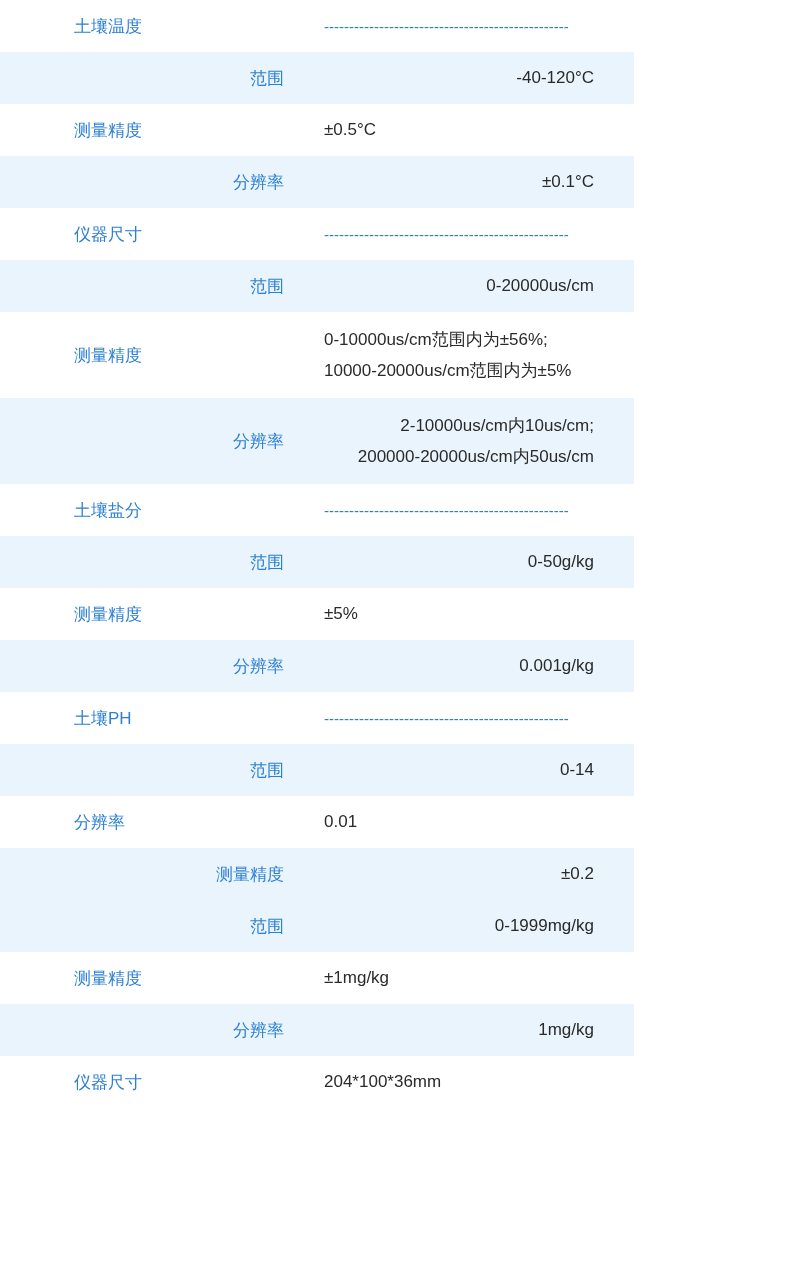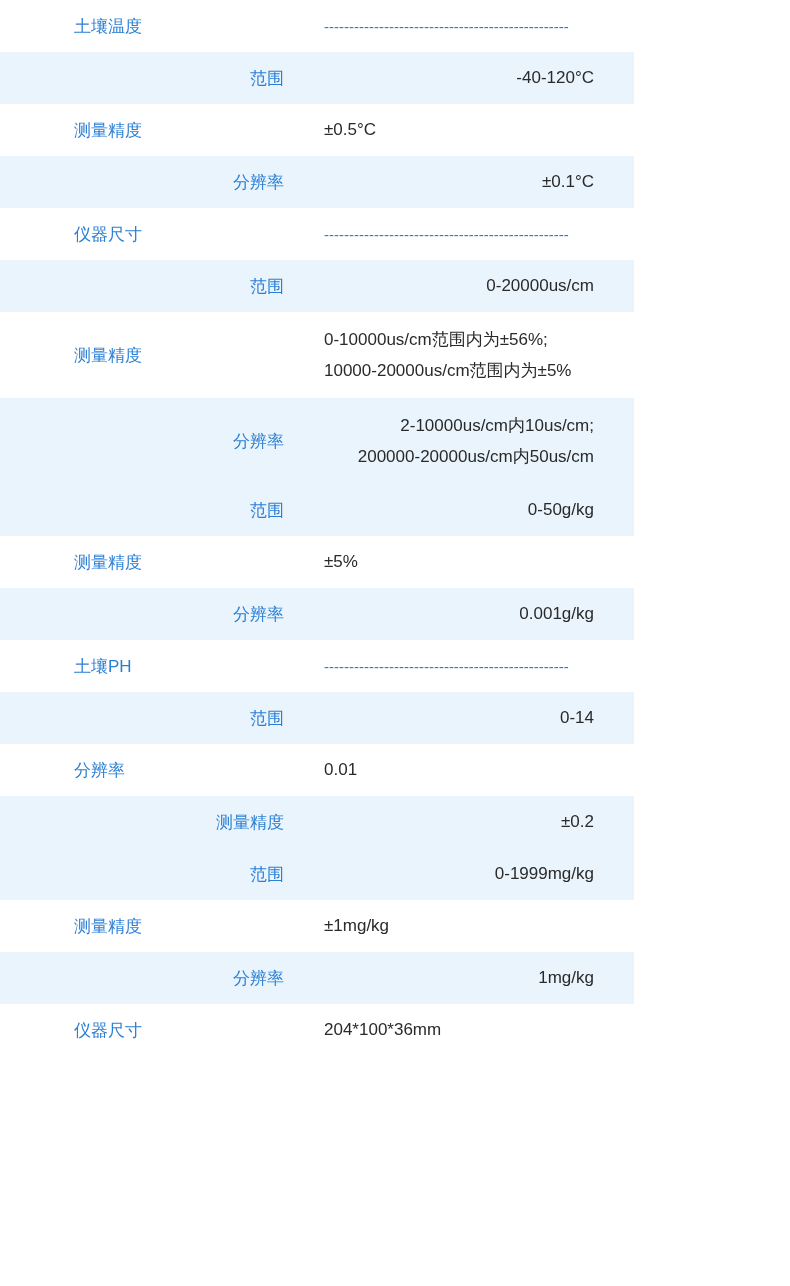--- a/index.html
+++ b/index.html
@@ -119,20 +119,26 @@
       </tr>
       <tr class="alt tall">
         <td class="label">分辨率</td>
         <td class="value">
           <span class="val-inner">
             <span class="line2">2-10000us/cm内10us/cm;</span>
             <span class="line2">200000-20000us/cm内50us/cm</span>
           </span>
         </td>
       </tr>
+      <tr class="plain">
+        <td class="label">土壤盐分</td>
+        <td class="value">
+          <span class="dash">-------------------------------------------------</span>
+        </td>
+      </tr>
       <tr class="alt">
         <td class="label">范围</td>
         <td class="value">
           <span class="val-inner">0-50g/kg</span>
         </td>
       </tr>
       <tr class="plain">
         <td class="label">测量精度</td>
         <td class="value">
           <span class="val-inner">±5%</span>

